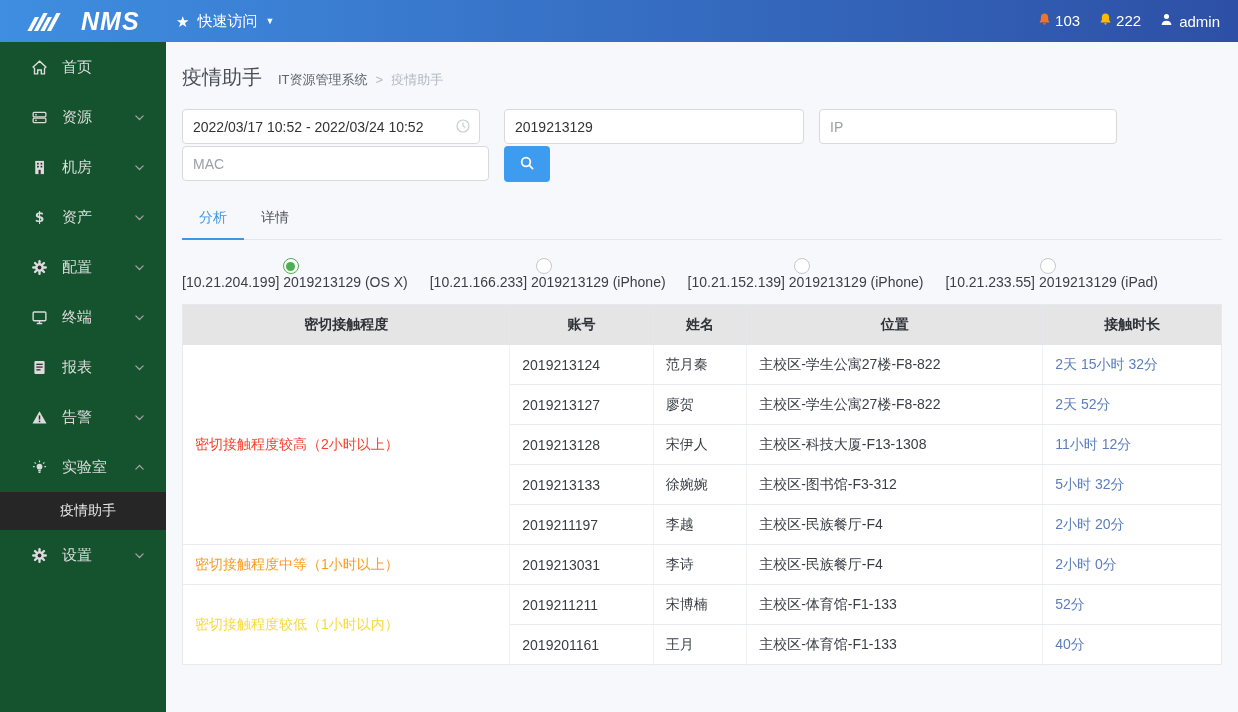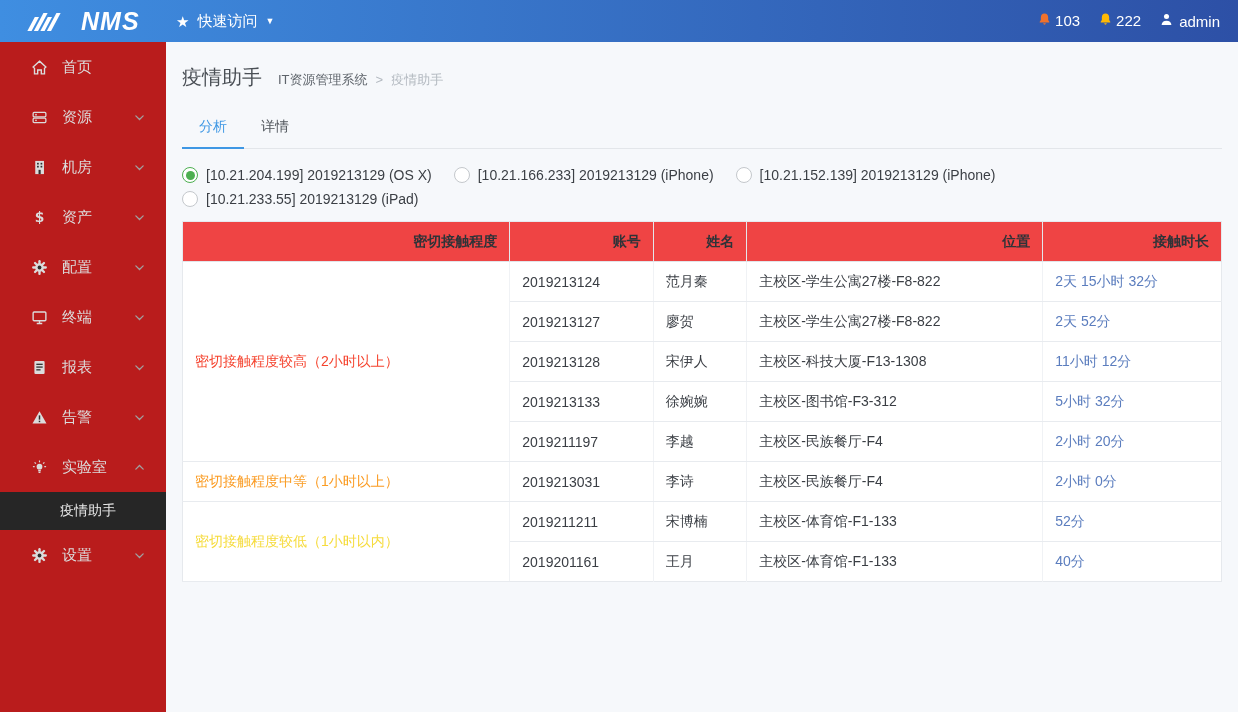--- a/index.html
+++ b/index.html
@@ -21,21 +21,21 @@
   .logo-text { font-size:25px; font-weight:bold; font-style:italic; letter-spacing:1px; }
   .quick { display:flex; align-items:center; gap:8px; margin-left:10px; font-size:15px; cursor:pointer; }
   .star { font-size:15px; line-height:1; }
   .caret { font-size:9px; line-height:1; }
   .topbar-right { margin-left:auto; display:flex; align-items:center; gap:18px; padding-right:18px; font-size:15px; }
   .badge { display:flex; align-items:flex-start; gap:3px; cursor:pointer; }
   .userbox { display:flex; align-items:center; gap:5px; cursor:pointer; }
   
   .sidebar {
     position:fixed; top:42px; left:0; width:166px; height:670px;
-    background:#b91c1c; z-index:10;
+    background:#14532d; z-index:10;
   }
   .side-item { height:50px; display:flex; align-items:center; padding:0 20px 0 30px; color:#DCDCDC; font-size:15px; cursor:pointer; }
   .s-icon { width:18px; height:17px; margin-right:14px; display:flex; align-items:center; justify-content:center; }
   .s-label { flex:1; }
   .chev { width:13px; height:13px; display:flex; }
   .submenu-item { height:38px; background:#262626; display:flex; align-items:center; padding-left:60px; color:#E8E8E8; font-size:14px; cursor:pointer; }
   
   .content { margin:42px 0 0 166px; width:1072px; padding:16px 16px 0; }
   .page-head { display:flex; align-items:baseline; gap:16px; margin:6px 0 18px; }
   .page-title { font-size:20px; font-weight:500; color:#4A4F55; margin:0; }
@@ -58,27 +58,27 @@
   .ip-input { width:298px; margin-left:15px; }
   .mac-input { width:307px; }
   .search-btn { width:46px; height:36px; margin-left:15px; background:#3D9BF0; border:none; border-radius:4px;
     display:flex; align-items:center; justify-content:center; cursor:pointer; }
   
   .tabs { display:flex; border-bottom:1px solid #E3E6EA; margin-top:18px; }
   .tab { padding:9px 17px 11px; font-size:14px; color:#51565C; cursor:pointer; }
   .tab.active { color:#3E97E4; border-bottom:2px solid #3E97E4; margin-bottom:-1px; }
   
   .devices { display:flex; flex-wrap:wrap; padding:10px 0 14px; max-width:1040px; }
-  .device { display:flex; align-items:center; margin-right:22px; margin-top:8px; font-size:14px; color:#3B3F45; cursor:pointer; white-space:nowrap; }
+  .device { display:flex; align-items:center; margin-right:22px; margin-top:8px; font-size:14px; color:#3B3F45; cursor:pointer; white-space:nowrap;flex-direction:column; }
   .radio { width:16px; height:16px; border-radius:50%; border:1px solid #C4C8CC; background:#fff; margin-right:8px; position:relative; flex:0 0 16px; }
   .radio.sel { border:1.5px solid #4CAF50; }
   .radio.sel::after { content:''; position:absolute; left:2.5px; top:2.5px; right:2.5px; bottom:2.5px; border-radius:50%; background:#4CAF50; }
   
   table { width:1040px; border-collapse:collapse; background:#fff; border:1px solid #E6E9ED; font-size:14px; table-layout:fixed; }
-  thead th { background:#ef4444; height:40px; text-align:right; padding:0 12px; color:#2F3338; font-weight:bold;
+  thead th { background:#e5e5e5; height:40px; text-align:center; padding:0 12px; color:#2F3338; font-weight:bold;
     border-bottom:1px solid #E2E5E9; border-right:1px solid #E4E7EB; }
   thead th:last-child { border-right:none; }
   tbody td { height:40px; padding:0 12px; border-bottom:1px solid #E8EBEF; border-right:1px solid #F0F2F5; color:#3A3E44; }
   tbody td:last-child { border-right:none; }
   tbody tr:last-child td { border-bottom:none; }
   td.group-cell { vertical-align:middle; font-size:14px; border-bottom:1px solid #E8EBEF; }
   td.dur { color:#5B7DBE; cursor:pointer; }
 </style>
 </head>
 <body>
@@ -305,20 +305,46 @@
 
 <div class="content">
 
   <div class="page-head">
     <h1 class="page-title">疫情助手</h1>
     <span class="crumb">
       <span>IT资源管理系统</span><span class="sep">&gt;</span><span class="cur">疫情助手</span>
     </span>
   </div>
 
+  <div class="filters">
+    <div class="frow">
+      <span class="date-wrap">
+        <input class="inp date-input" value="2022/03/17 10:52 - 2022/03/24 10:52" style="">
+        <span class="clock-ic">
+          <svg width="16" height="16" viewBox="0 0 16 16" fill="none" stroke="#C8CCD4" stroke-width="1.2">
+            <circle cx="8" cy="8" r="6"></circle>
+              <path d="M8 4.6V8l2.3 1.5"></path>
+          </svg>
+        </span>
+      </span>
+      <input class="inp acct-input" value="2019213129" style="">
+      <input class="inp ip-input" placeholder="IP" style="">
+    </div>
+    <div class="frow">
+      <input class="inp mac-input" placeholder="MAC" style="">
+      <button class="search-btn">
+        <span>
+          <svg width="16" height="16" viewBox="0 0 16 16" fill="none" stroke="#fff" stroke-width="1.8" stroke-linecap="round">
+            <circle cx="7" cy="7" r="4.3"></circle>
+              <line x1="10.4" y1="10.4" x2="13.6" y2="13.6"></line>
+          </svg>
+        </span>
+      </button>
+    </div>
+  </div>
 
   <div class="tabs">
     <div class="tab active">分析</div>
     <div class="tab">详情</div>
   </div>
 
   <div class="devices" id="device-list">
       <label class="device">
         <span class="radio sel"></span>
         <span>[10.21.204.199] 2019213129 (OS X)</span>

